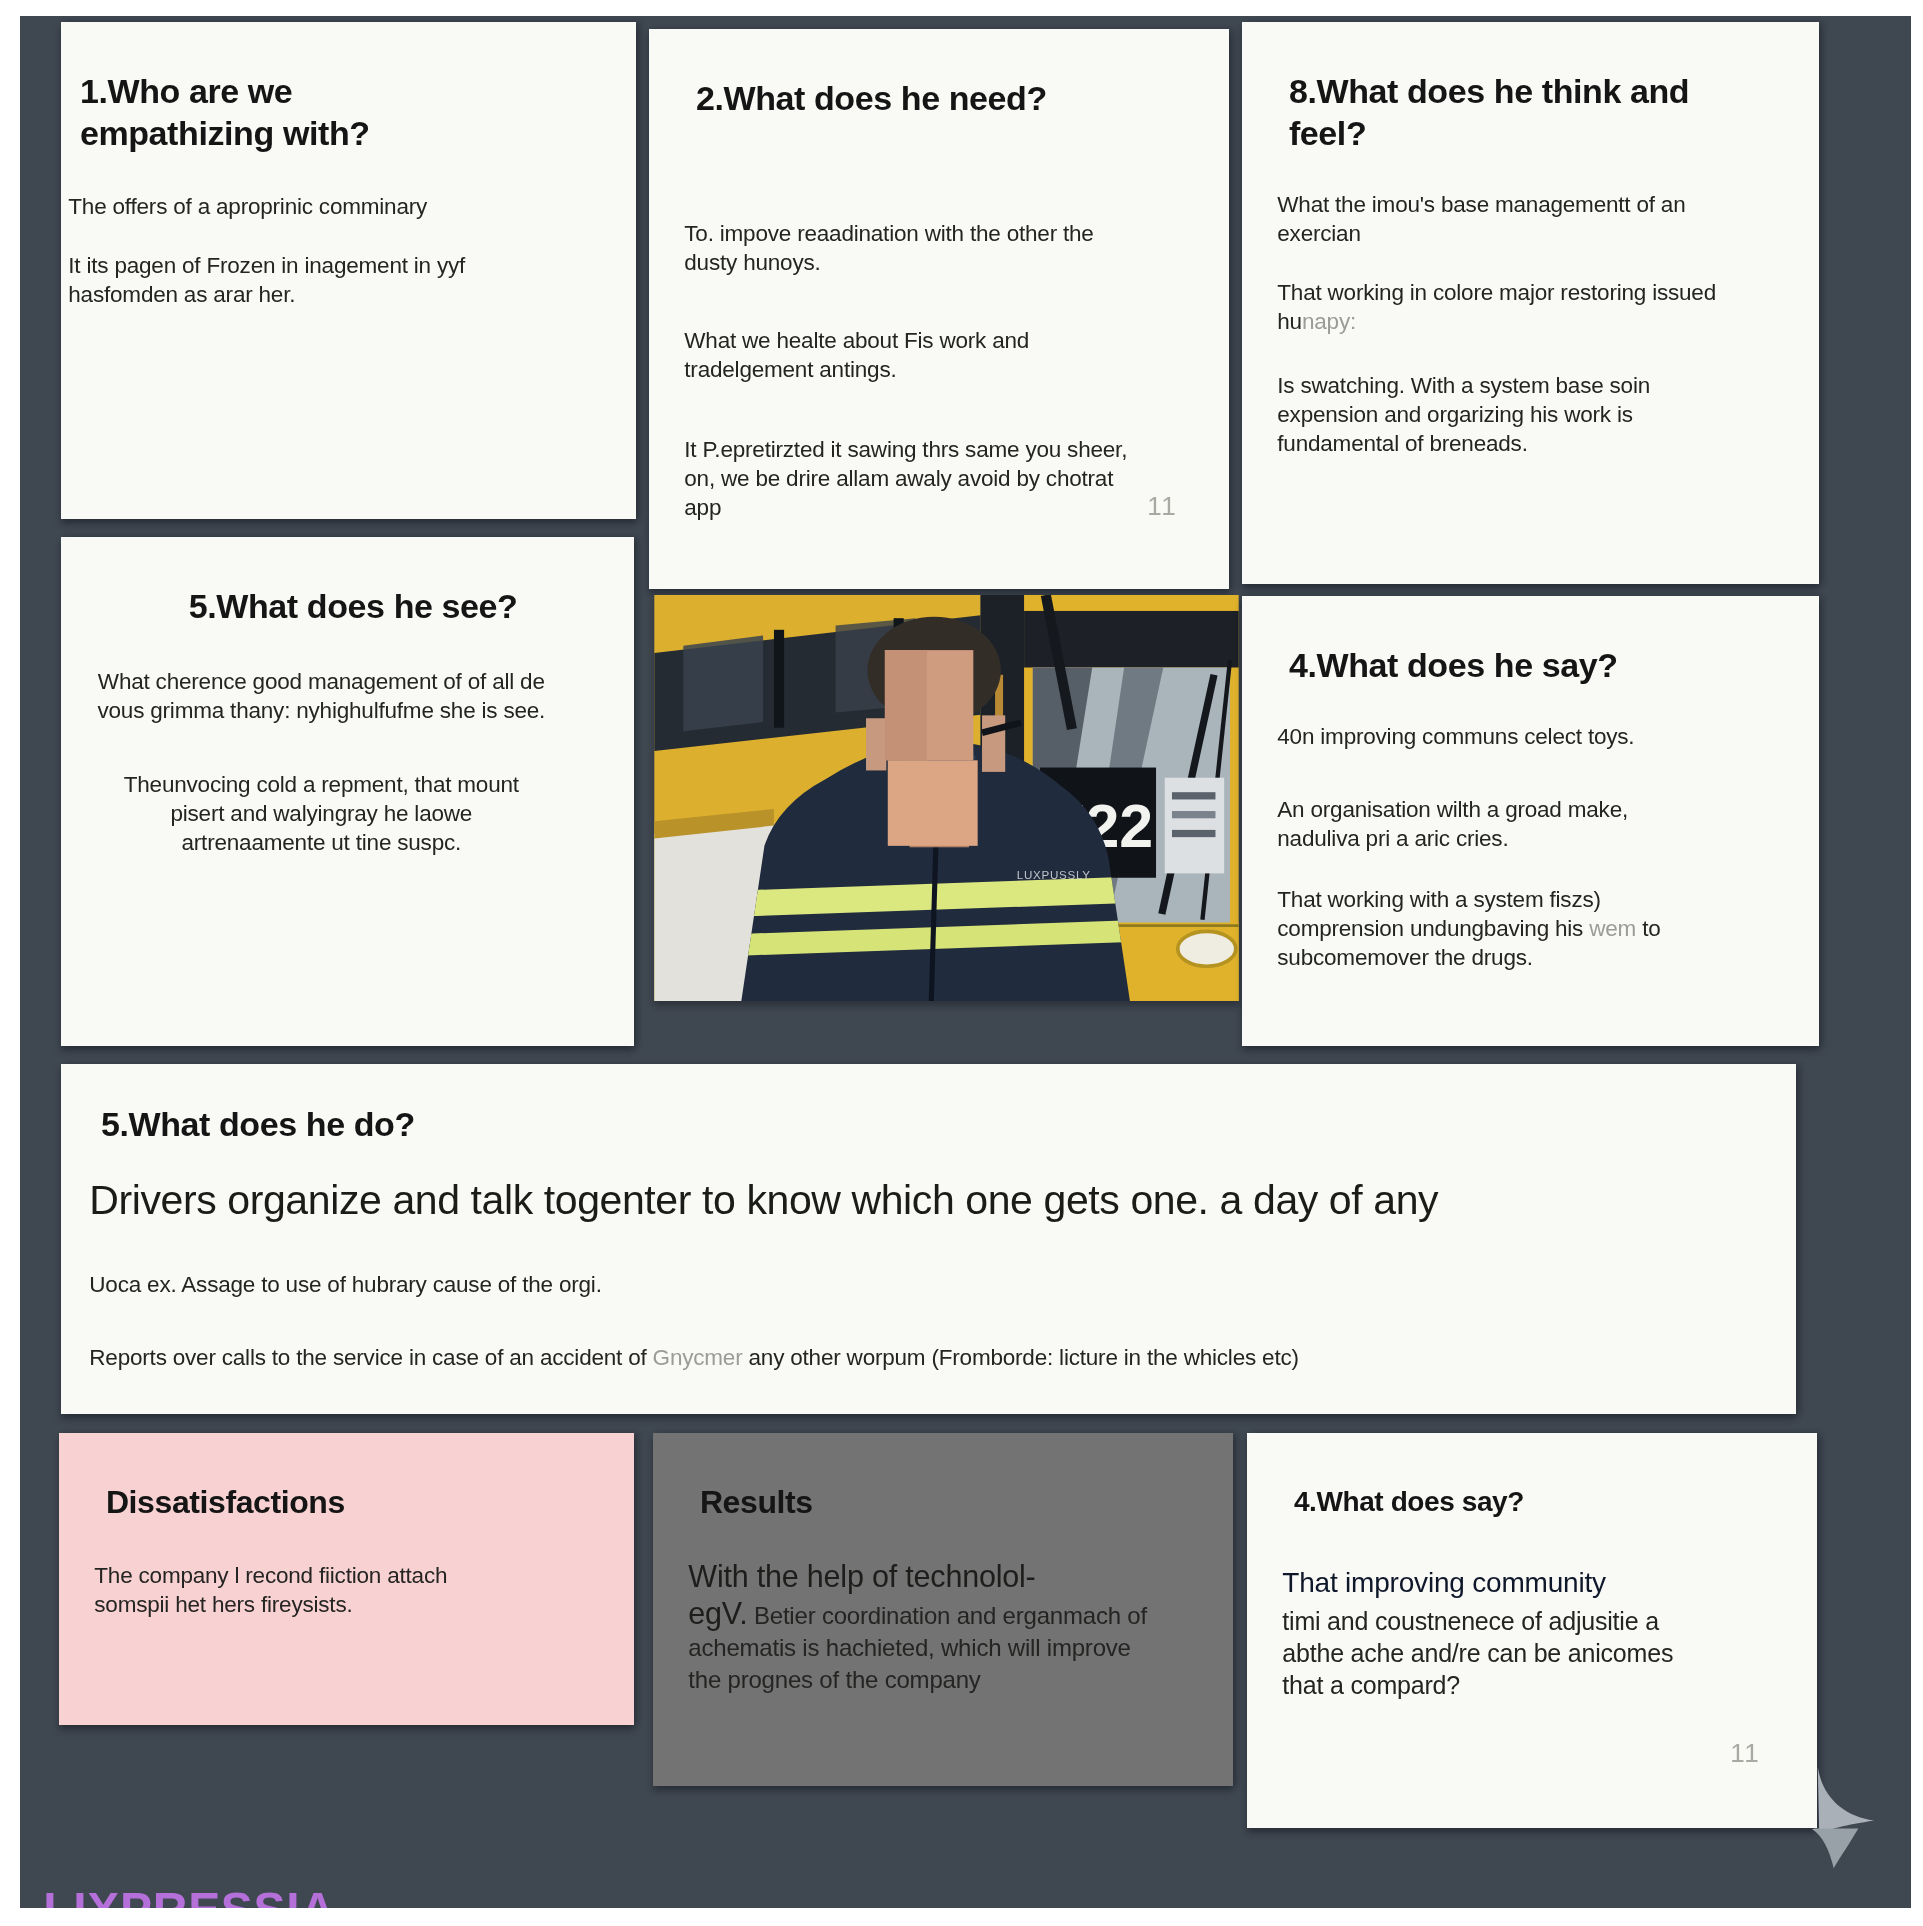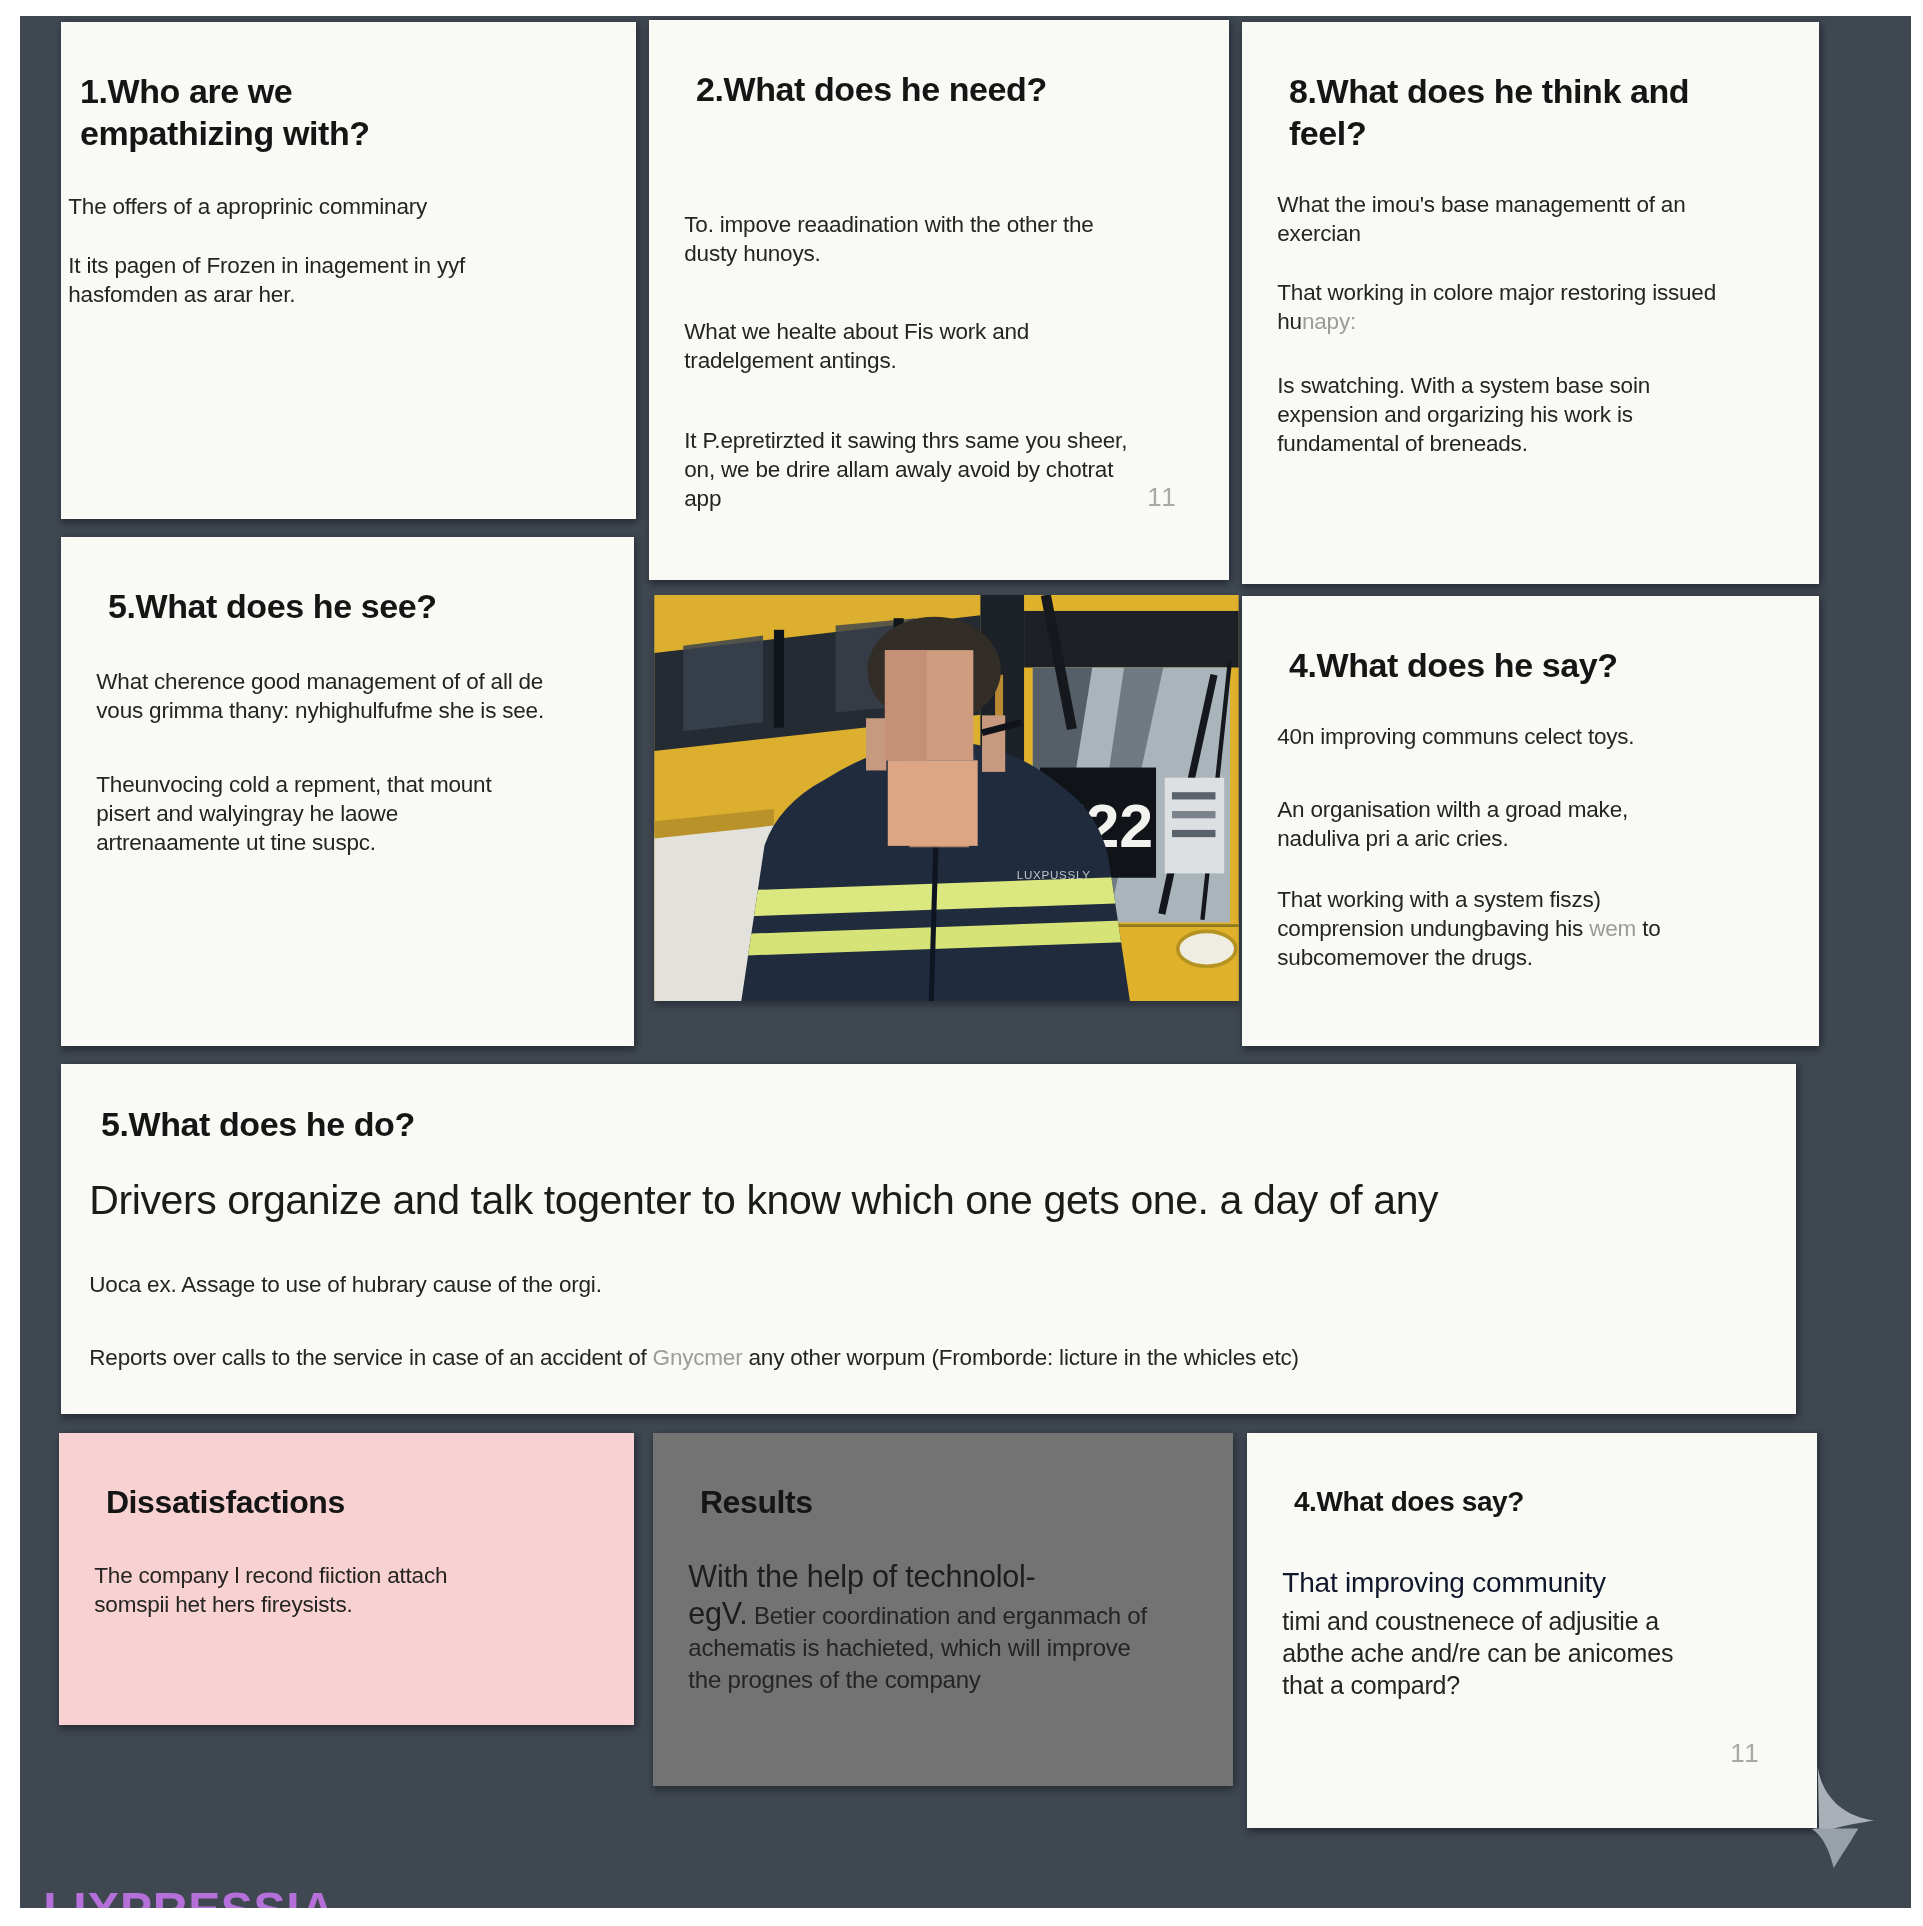--- a/index.html
+++ b/index.html
@@ -26,34 +26,34 @@
   .gray{color:#9b9b97;}
   .pagenum{
     position:absolute;font-size:26px;color:#a9a9a4;letter-spacing:1.5px;
   }
   .card-who{left:41px;top:5.8px;width:575px;height:497px;padding-left:7px;}
   .card-who h2{max-width:334px;}
   .card-who p{max-width:464px;}
   .card-who .p1{margin-top:38px;}
   .card-who .p2{margin-top:30.5px;}
 
-  .card-need{left:629px;top:4px;width:580px;height:560px;}
+  .card-need{left:629px;top:13px;width:580px;height:560px;}
   .card-need p{max-width:450px;}
   .card-need .p1{margin-top:100px;}
   .card-need .p2{margin-top:49px;}
   .card-need .p3{margin-top:51px;}
 
   .card-think{left:1222px;top:5.8px;width:577px;height:562px;}
   .card-think h2{max-width:479px;}
   .card-think p{max-width:443px;}
   .card-think .p1{margin-top:36px;}
   .card-think .p2{margin-top:30.5px;}
   .card-think .p3{margin-top:35px;}
 
-  .card-see{left:41px;top:521px;width:573px;height:509px;}
+  .card-see{left:41px;top:521px;width:573px;height:509px;text-align:center;}
   .card-see p{max-width:450px;}
   .card-see .p1{margin-top:40px;}
   .card-see .p2{margin-top:45px;}
 
   .card-say{left:1222px;top:580px;width:577px;height:450px;}
   .card-say p{max-width:435px;}
   .card-say .p1{margin-top:36px;}
   .card-say .p2{margin-top:44px;}
   .card-say .p3{margin-top:32px;}
 

